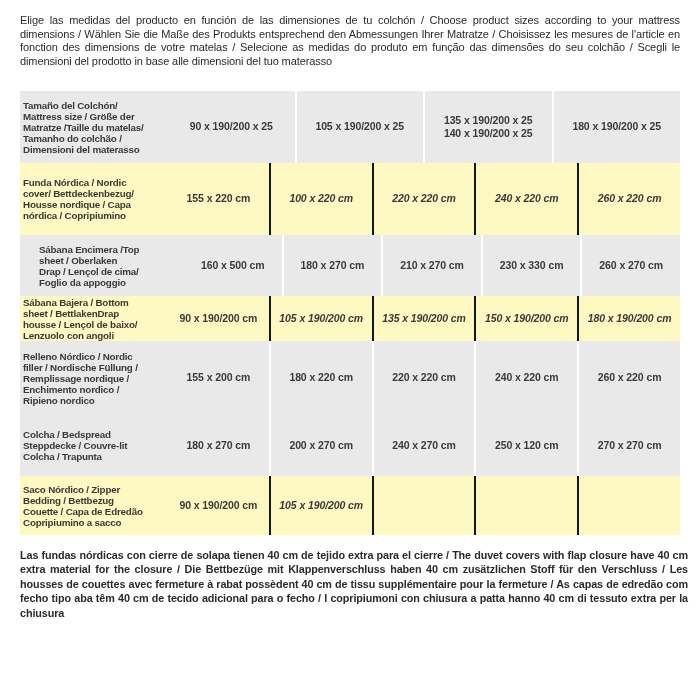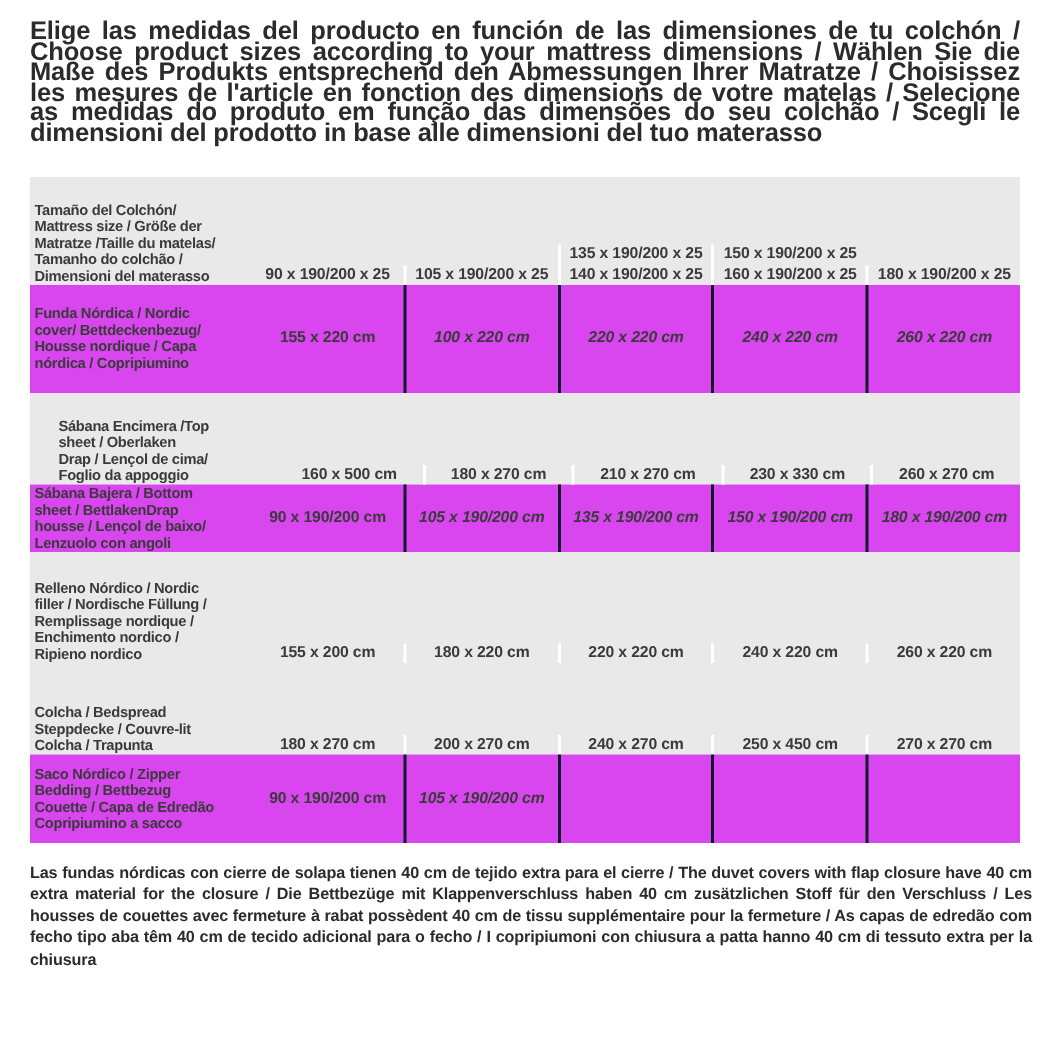--- a/index.html
+++ b/index.html
@@ -6,39 +6,39 @@
   html, body {
     width: 700px; height: 700px;
     background: #ffffff;
     overflow: hidden;
     font-family: "Liberation Sans", sans-serif;
   }
   .page { width: 700px; height: 700px; position: relative; }
 
   .intro {
     margin: 14px 20px 0 20px;
-    font-size: 17px;
+    font-size: 11px;
     line-height: 13.5px;
-    font-weight: 700;
+    font-weight: 400;
     color: #2b2b2b;
     text-align: justify;
     letter-spacing: -0.1px;
   }
 
   .size-table {
     margin: 23px 20px 0 20px;
     width: 660px;
   }
   .row {
     display: flex;
     align-items: stretch;
     width: 100%;
   }
-  .row.gray { background: #e9e9e9; align-items: flex-end; }
-  .row.white { background: #d946ef; }
+  .row.gray { background: #e9e9e9; }
+  .row.white { background: #fef9c3; }
 
   .row:nth-child(1) { height: 72px; }
   .row:nth-child(2) { height: 72px; }
   .row:nth-child(3) { height: 61px; padding-left: 16px; }
   .row:nth-child(4) { height: 45px; }
   .row:nth-child(5) { height: 74px; }
   .row:nth-child(6) { height: 61px; }
   .row:nth-child(7) { height: 59px; }
   .row:nth-child(8) { height: 62px; }
 
@@ -92,22 +92,20 @@
     <div class="row gray">
       <div class="cell label">Tamaño del Colchón/
 Mattress size / Größe der
 Matratze /Taille du matelas/
 Tamanho do colchão /
 Dimensioni del materasso</div>
       <div class="cell val">90 x 190/200 x 25</div>
       <div class="cell val">105 x 190/200 x 25</div>
       <div class="cell val">135 x 190/200 x 25
 140 x 190/200 x 25</div>
-      <div class="cell val">150 x 190/200 x 25
-160 x 190/200 x 25</div>
       <div class="cell val">180 x 190/200 x 25</div>
     </div>
 
     <div class="row white">
       <div class="cell label">Funda Nórdica /  Nordic
 cover/ Bettdeckenbezug/
 Housse nordique  / Capa
 nórdica / Copripiumino</div>
       <div class="cell val">155 x 220 cm</div>
       <div class="cell val">100 x 220 cm</div>
@@ -154,21 +152,21 @@
     </div>
 
 
     <div class="row gray">
       <div class="cell label">Colcha / Bedspread
 Steppdecke / Couvre-lit
 Colcha / Trapunta</div>
       <div class="cell val">180 x 270 cm</div>
       <div class="cell val">200 x 270 cm</div>
       <div class="cell val">240 x 270 cm</div>
-      <div class="cell val">250 x 450 cm</div>
+      <div class="cell val">250 x 120 cm</div>
       <div class="cell val">270 x 270 cm</div>
     </div>
 
     <div class="row white">
       <div class="cell label">Saco Nórdico / Zipper
 Bedding / Bettbezug
 Couette  / Capa de Edredão
 Copripiumino a sacco</div>
       <div class="cell val">90 x 190/200 cm</div>
       <div class="cell val">105 x 190/200 cm</div>

